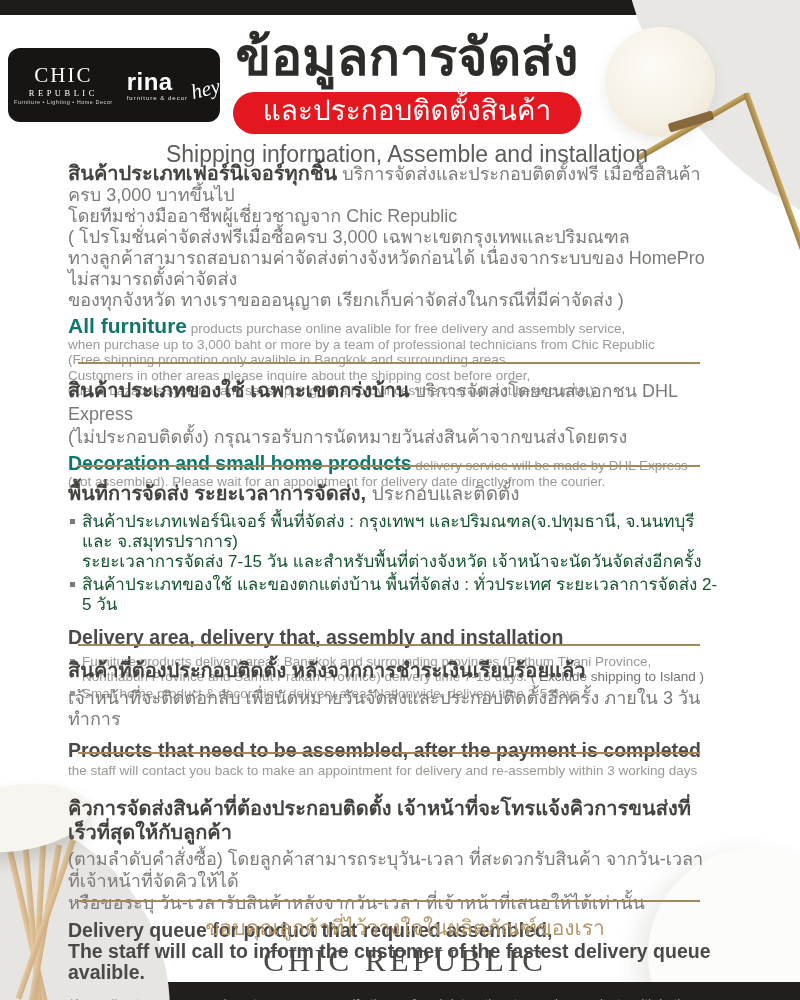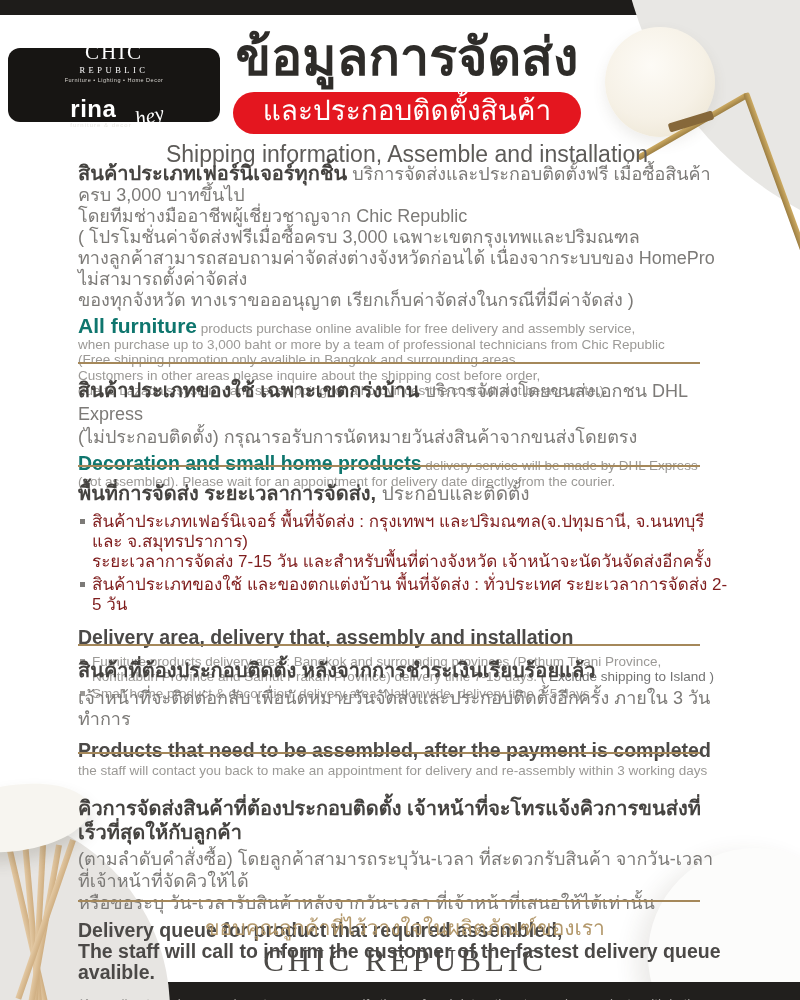--- a/index.html
+++ b/index.html
@@ -29,49 +29,49 @@
   .leg2{left:22px;top:842px;height:168px;transform:rotate(-5deg);}
   .leg3{left:40px;top:845px;height:160px;transform:rotate(3deg);}
   .leg4{left:56px;top:845px;height:158px;transform:rotate(10deg);}
   .leg5{left:70px;top:840px;height:168px;transform:rotate(19deg);}
   .stool-top{position:absolute;left:-60px;top:785px;width:150px;height:66px;border-radius:50%;
              background:#f7f5f0;transform:rotate(-8deg);
              box-shadow:0 10px 16px rgba(80,70,55,.18);z-index:5;}
   
   .brandbox{position:absolute;left:8px;top:48px;width:212px;height:74px;background:#171513;
             border-radius:12px;display:flex;align-items:center;justify-content:center;gap:14px;
-            z-index:6;color:#ffffff;flex-direction:column;}
+            z-index:6;color:#ffffff;}
   .chic{ text-align:center;line-height:1;}
   .chic-name{font-family:"Liberation Serif","DejaVu Serif",serif;font-size:21px;letter-spacing:2px;}
   .chic-sub{font-family:"Liberation Serif","DejaVu Serif",serif;font-size:8.5px;letter-spacing:3.5px;margin-top:3px;}
   .chic-tag{font-size:5.5px;letter-spacing:.5px;color:#d8d5d0;margin-top:3px;}
   .rina{position:relative;text-align:left;line-height:1;padding-right:26px;}
   .rina-name{font-size:24px;font-weight:bold;letter-spacing:.5px;}
   .rina-sub{font-size:6px;letter-spacing:1px;margin-top:1px;color:#e8e6e2;}
   .rina-script{position:absolute;right:-6px;top:9px;font-family:"Liberation Serif","DejaVu Serif",serif;
                font-style:italic;font-size:21px;transform:rotate(-14deg);}
   .headcenter{position:absolute;left:137px;top:28px;width:540px;text-align:center;z-index:6;}
   .title{font-size:52px;font-weight:bold;color:#2e2c29;line-height:1.15;}
   .badge{display:inline-block;margin-top:4px;background:#e4161f;color:#ffffff;font-size:28px;
          padding:3px 30px 7px 30px;border-radius:24px;line-height:1.15;}
   .subtitle{margin-top:7px;font-size:23px;color:#5d5b58;}
   
-  .sec{position:absolute;left:78px;width:650px;z-index:10;}
+  .sec{position:absolute;left:68px;width:650px;z-index:10;}
   .th-p{margin:0;font-size:18px;line-height:21px;color:#7c7a77;white-space:pre-line;}
   .th-b{font-size:20px;font-weight:bold;color:#454340;}
   .en-p{margin:7px 0 0 0;font-size:13.5px;line-height:15.5px;color:#9b9996;white-space:pre-line;}
   .en-b{font-size:21px;font-weight:bold;color:#0f766e;}
   .en-b2{font-size:19.5px;font-weight:bold;color:#4b4947;line-height:21px;white-space:pre-line;}
   .divider{position:absolute;left:78px;width:622px;height:2px;background:#a5885a;z-index:10;}
   .s2-th{line-height:23px;}
   .h-th{margin:0;font-size:20px;line-height:24px;color:#454340;font-weight:bold;}
   .h-th .rest{font-weight:normal;color:#7c7a77;font-size:19px;}
   .ul{margin:6px 0 0 0;padding:0;list-style:none;}
   .li{position:relative;padding-left:14px;margin-top:3px;font-size:17px;line-height:20px;
-      color:#7f1d1d;white-space:pre-line;}
+      color:#14532d;white-space:pre-line;}
   .li .sq{position:absolute;left:2px;top:7px;width:5px;height:5px;background:#7c7a77;}
   .ul-en .li{font-size:13.5px;line-height:15px;color:#9b9996;margin-top:2px;}
   .ul-en .li .sq{top:5px;background:#9b9996;}
   .red{color:#737373;}
   
   .footer{position:absolute;left:100px;top:914px;width:610px;text-align:center;z-index:10;}
   .thanks{font-size:21px;color:#b3986b;line-height:1.3;}
   .fbrand{margin-top:2px;font-family:"Liberation Serif","DejaVu Serif",serif;font-size:31px;
           letter-spacing:4px;color:#4c4a47;}
 </style>

